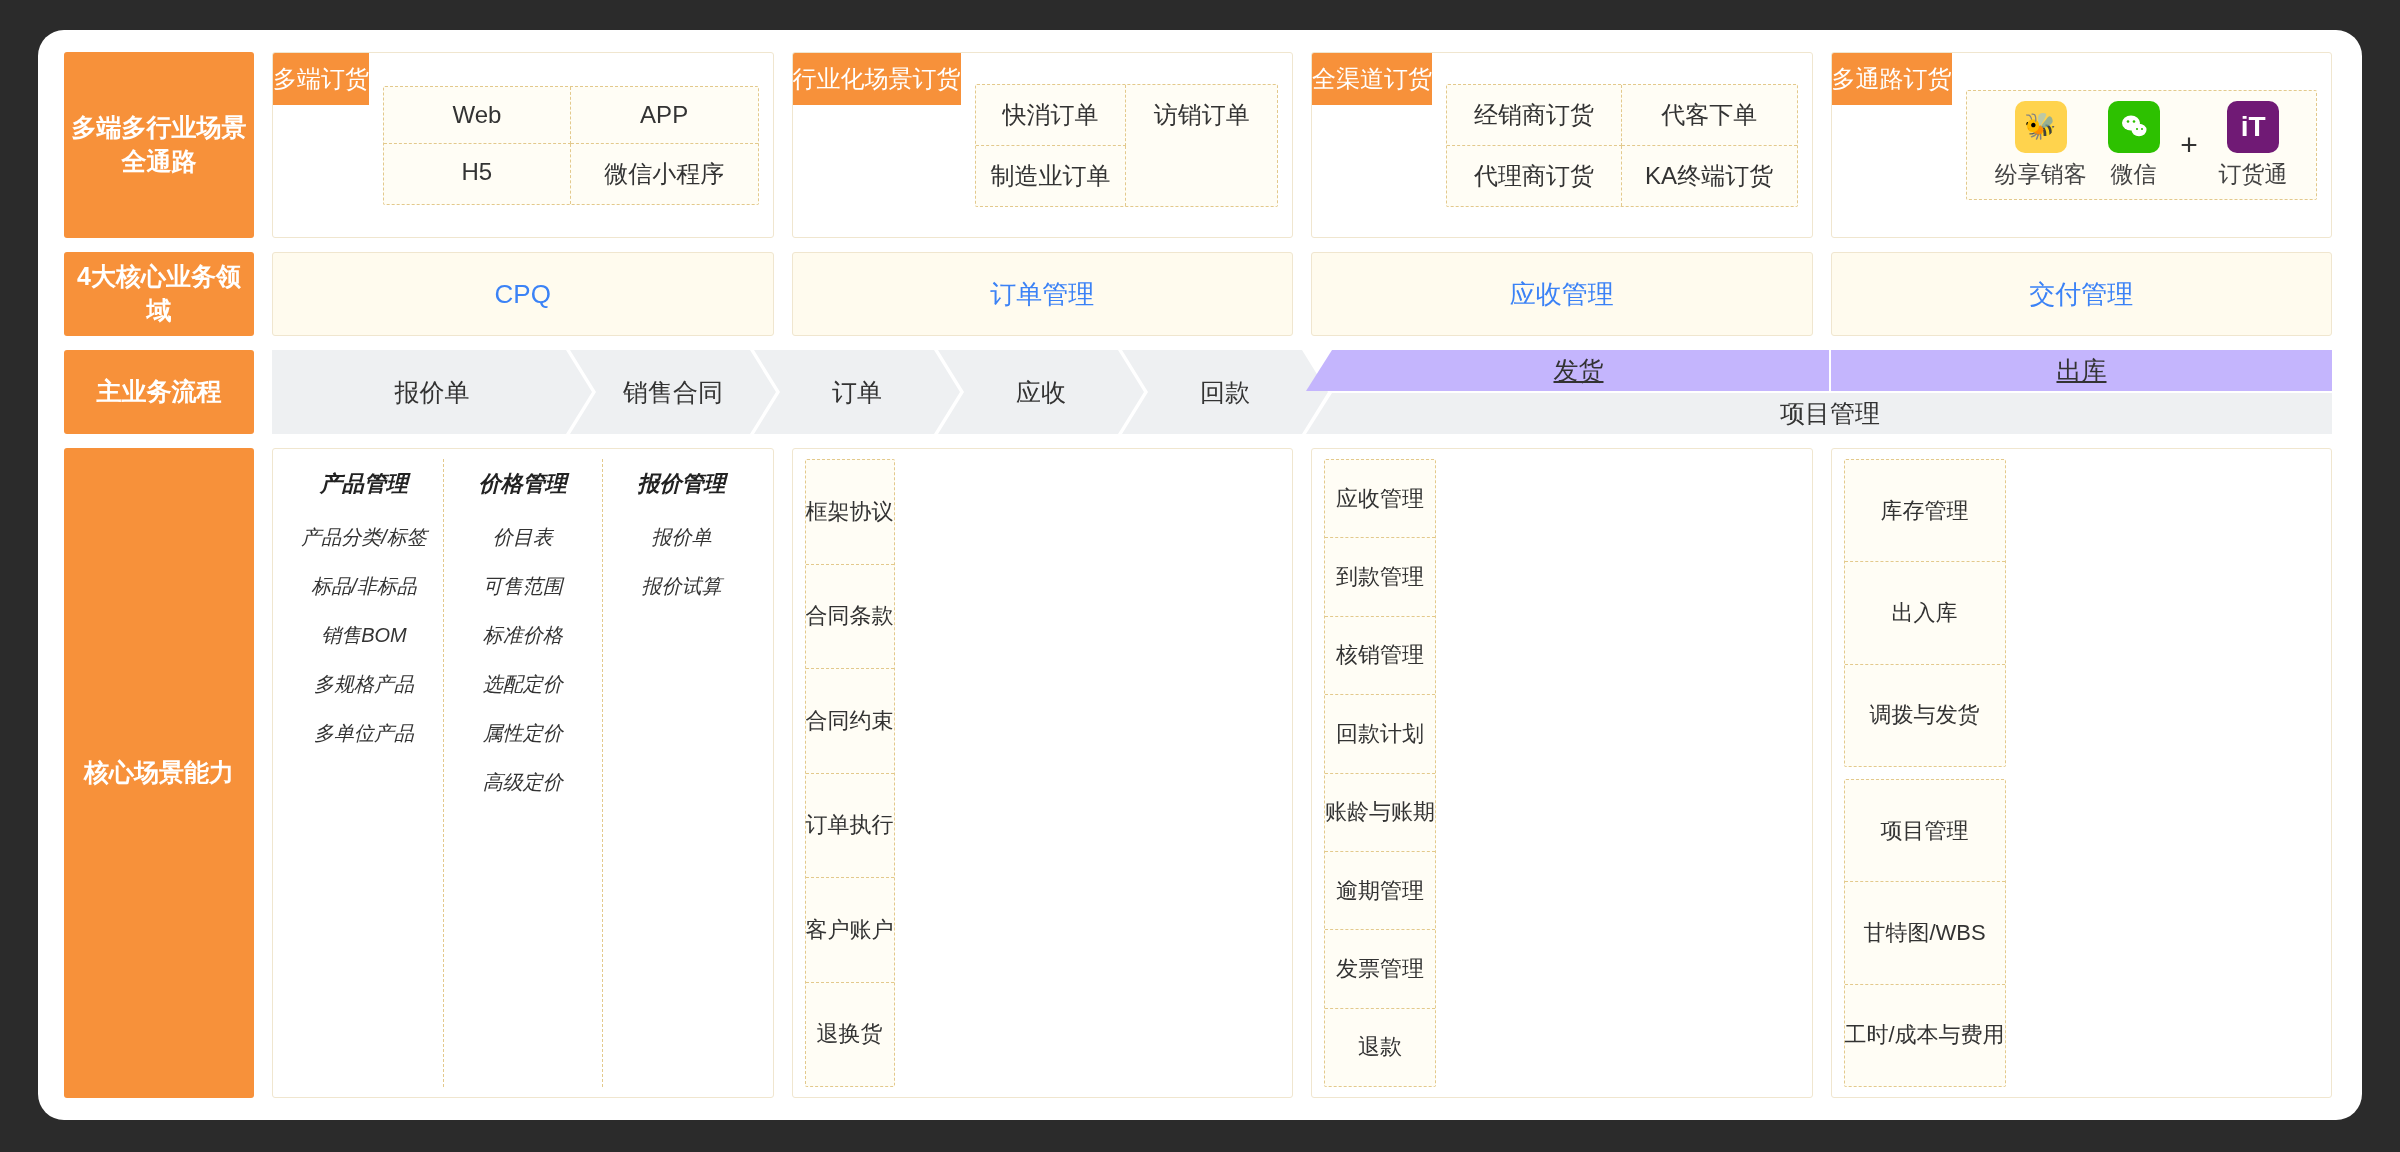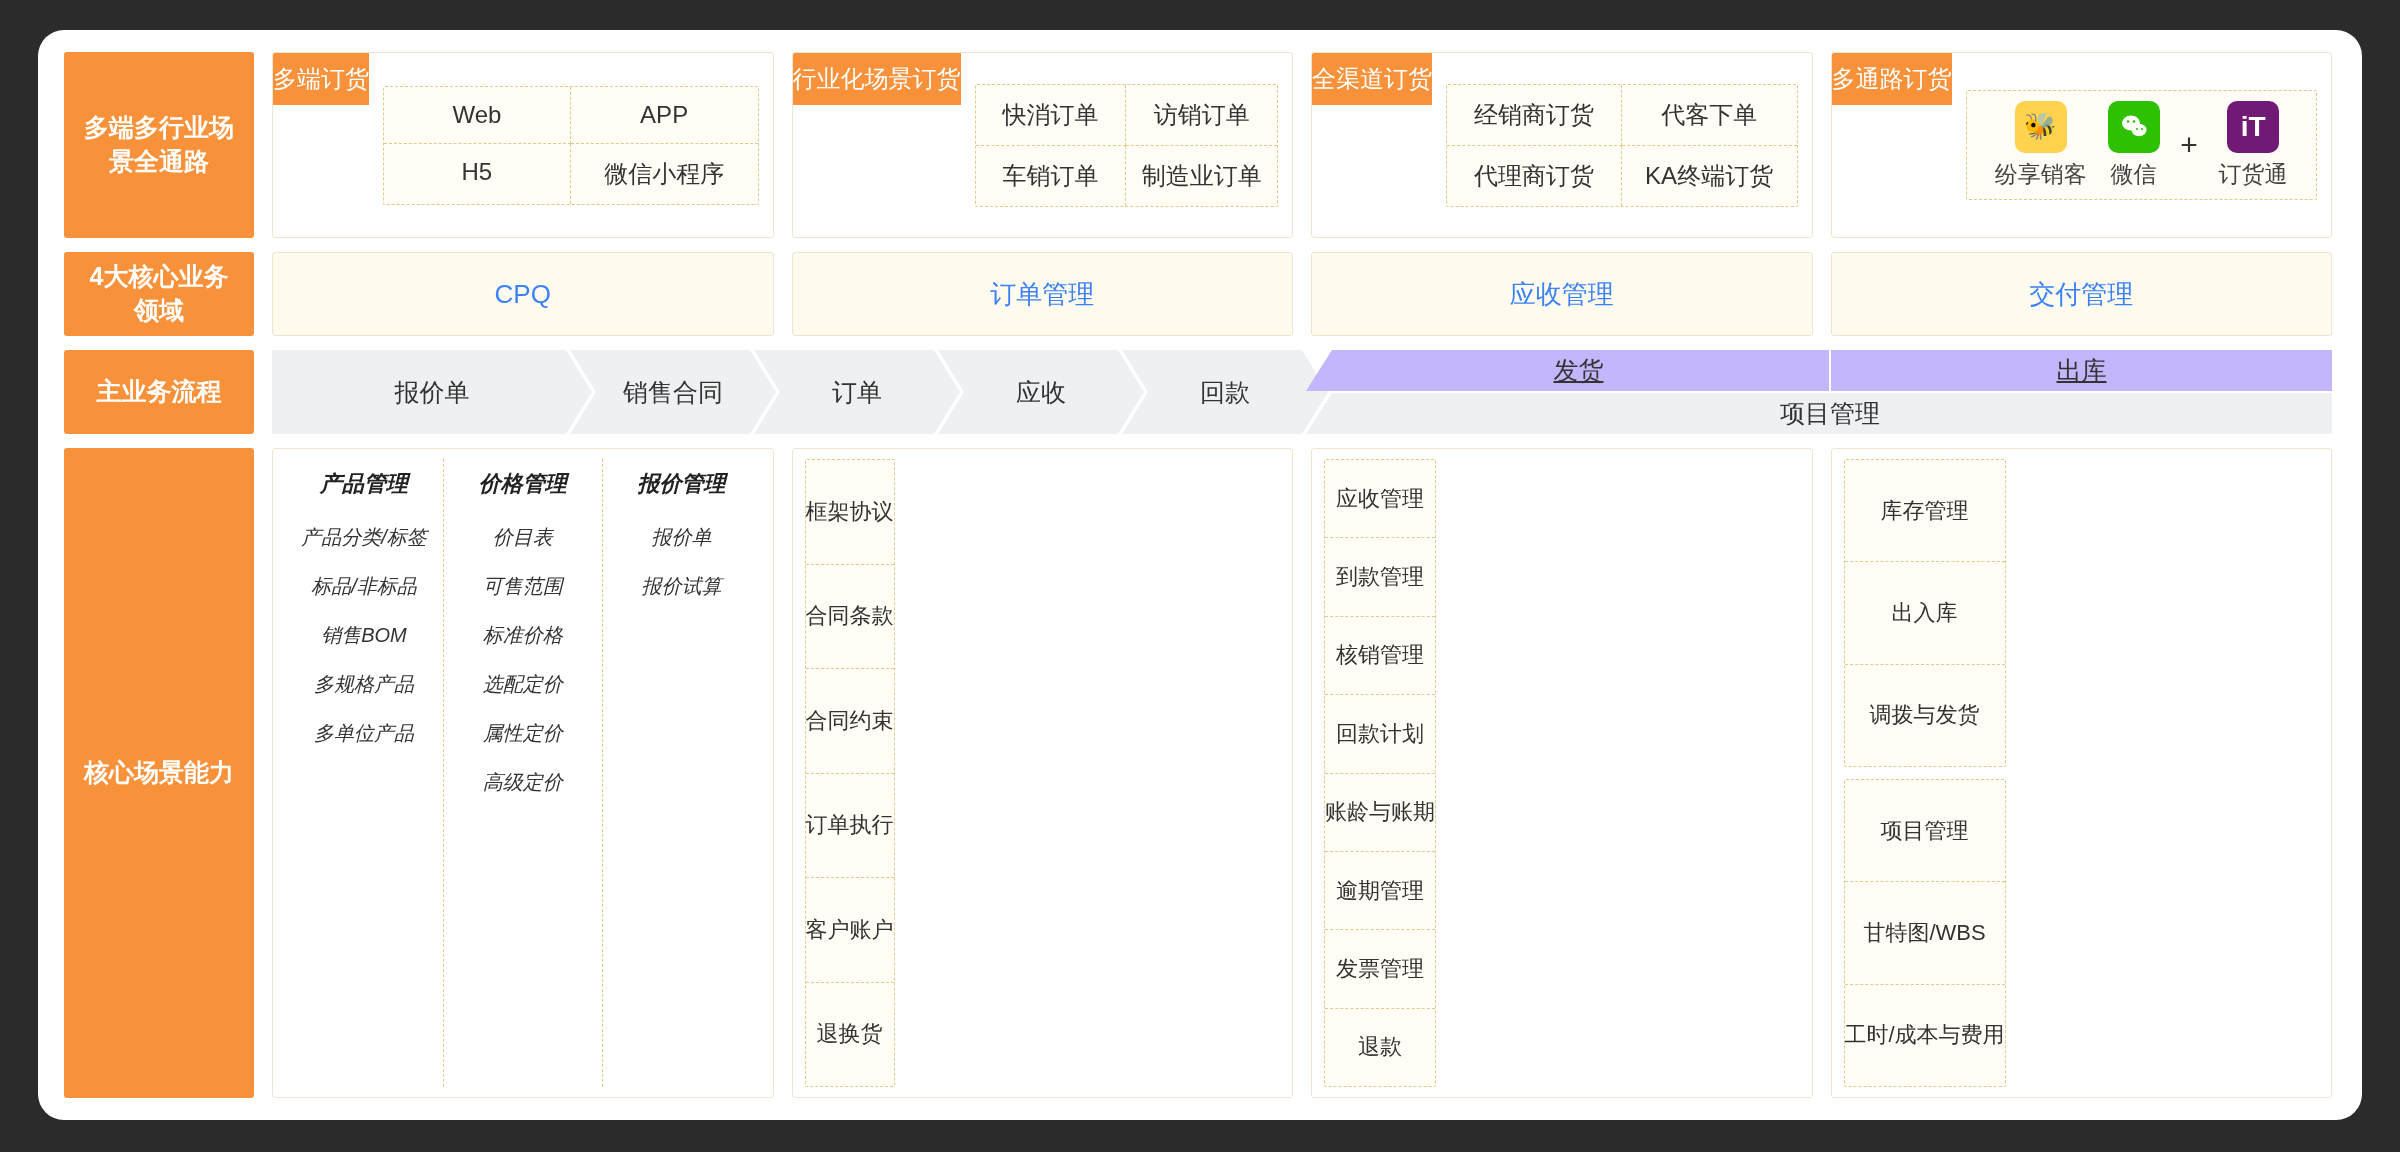--- a/index.html
+++ b/index.html
@@ -48,21 +48,21 @@
     background: #f7913a;
     color: #ffffff;
     font-size: 25px;
     font-weight: bold;
     display: flex;
     align-items: center;
     justify-content: center;
     text-align: center;
     line-height: 1.35;
     border-radius: 3px;
-    padding: 16px;
+    padding: 4px;
     box-sizing: border-box;
   }
   .cols {
     flex: 1 1 auto;
     display: flex;
     gap: 18px;
   }
   .col {
     flex: 1 1 0;
     display: flex;
@@ -308,21 +308,20 @@
             </div>
           </div>
 
           <div class="col">
             <div class="card1">
               <div class="head">行业化场景订货</div>
               <div class="body">
                 <div class="dashgrid">
                   <div class="cell">快消订单</div>
                   <div class="cell">访销订单</div>
-                  <div class="cell">车销订单</div>
                   <div class="cell">制造业订单</div>
                 </div>
               </div>
             </div>
           </div>
 
           <div class="col">
             <div class="card1">
               <div class="head">全渠道订货</div>
               <div class="body">

